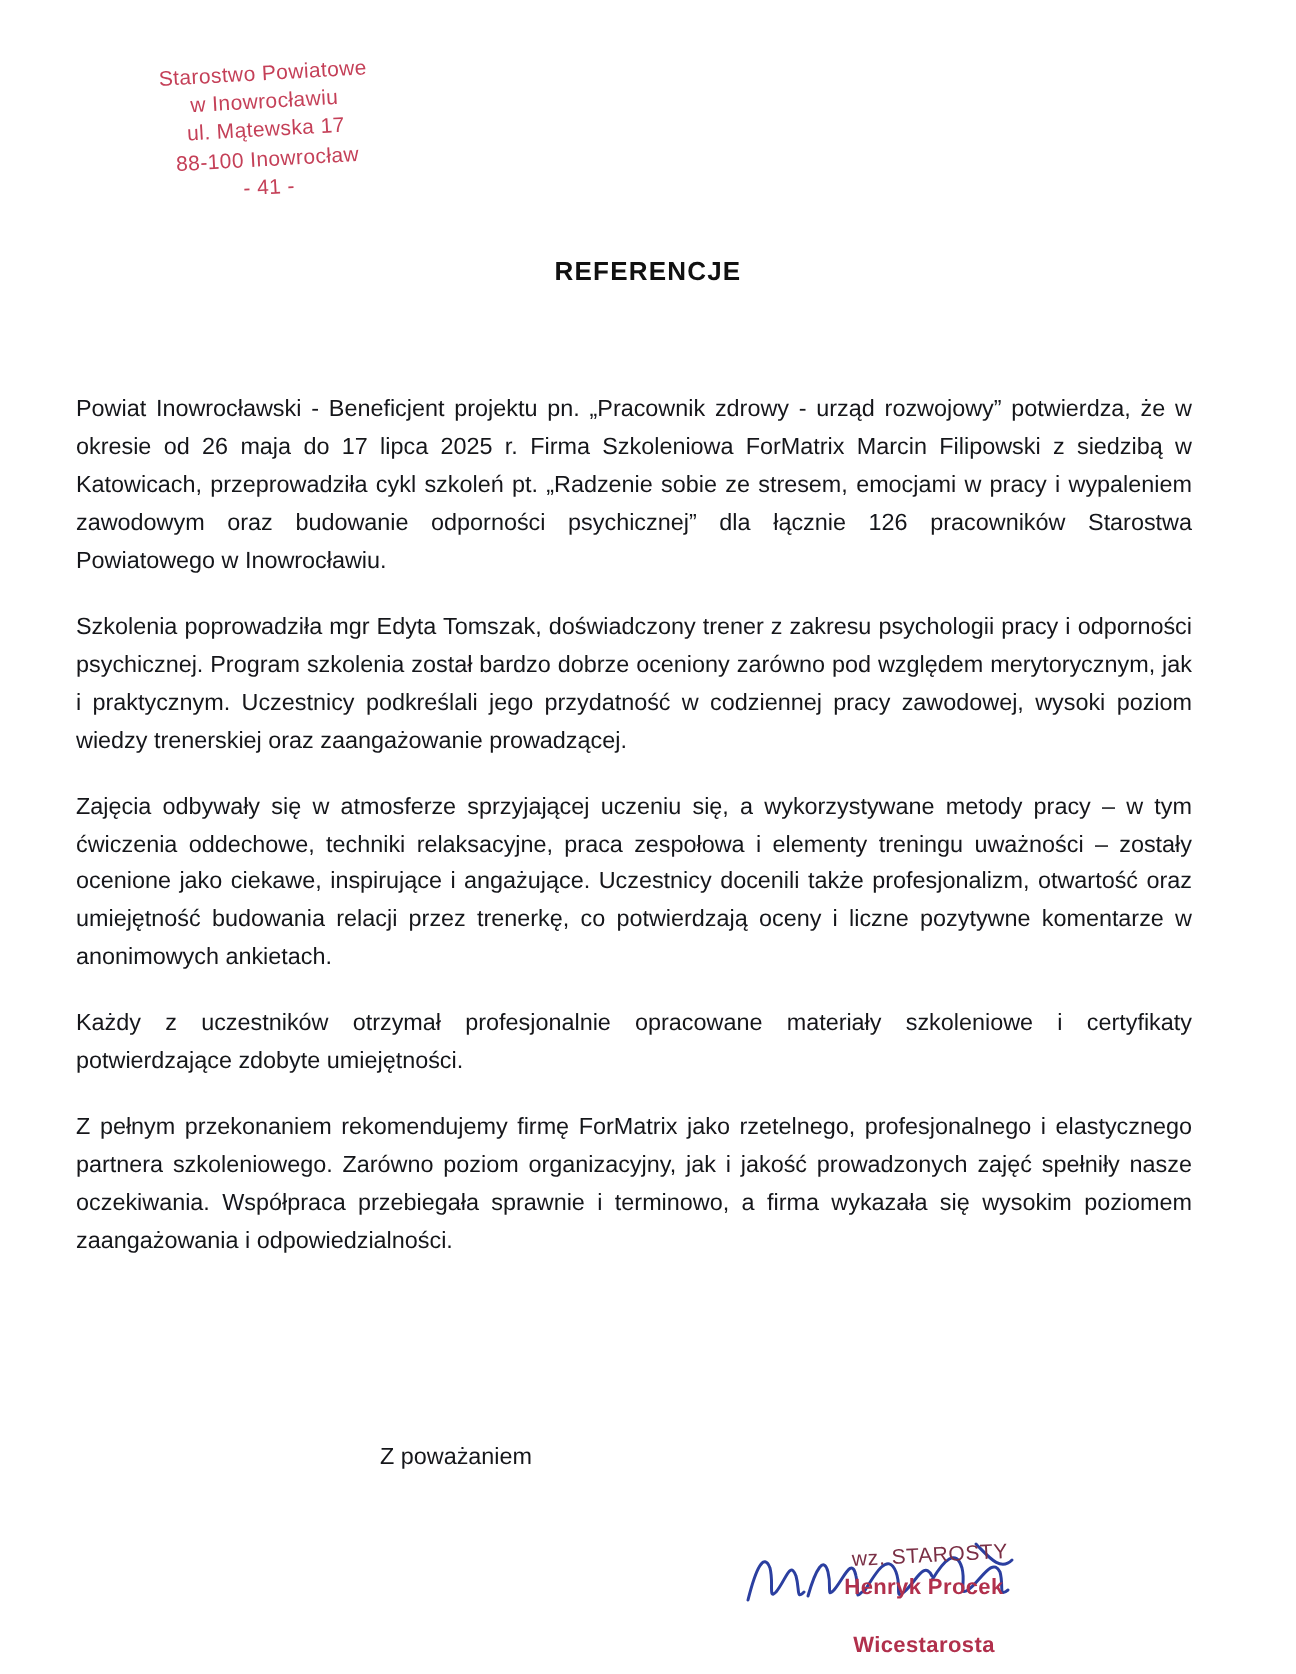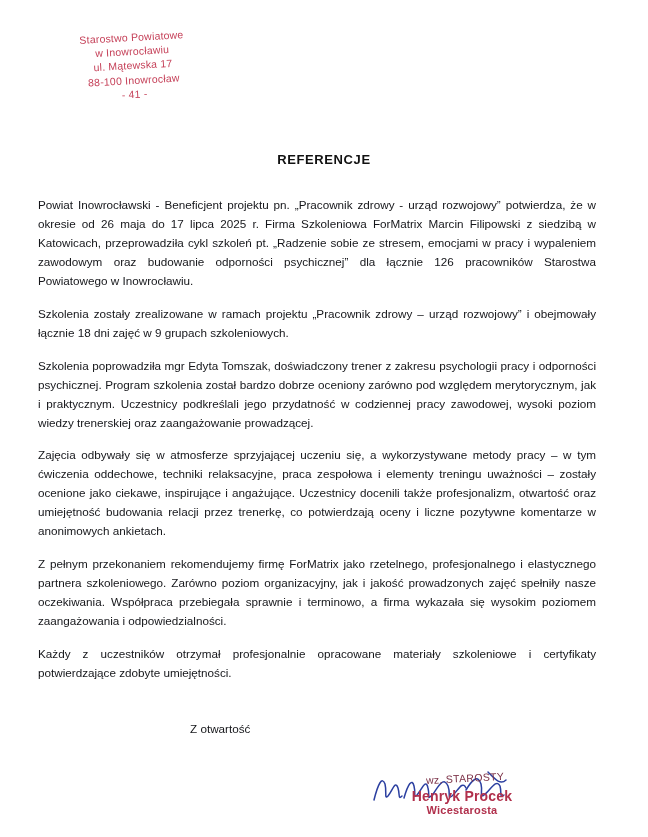--- a/index.html
+++ b/index.html
@@ -44,21 +44,21 @@
     font-size: 12.5px;
     font-family: "Liberation Sans", sans-serif;
     color: #111;
   }
 
   
   .title {
     position: absolute;
     left: 0;
     right: 0;
-    top: 152px;
+    top: 128px;
     text-align: center;
     font-family: "Liberation Sans", sans-serif;
     font-weight: bold;
     font-size: 13px;
     letter-spacing: 0.6px;
     color: #111;
   }
 
   
   .body {
@@ -98,33 +98,33 @@
   .sig-wz {
     font-family: "Liberation Sans", sans-serif;
     font-size: 10.5px;
     color: #7a2f45;
     transform: rotate(-3deg);
     margin-left: 6px;
     letter-spacing: 0.3px;
   }
   .sig-name {
     font-family: "Liberation Sans", sans-serif;
-    font-size: 14px;
+    font-size: 11px;
     font-weight: bold;
     color: #b1304c;
     letter-spacing: 0.2px;
     margin-top: 4px;
   }
   .sig-role {
     font-family: "Liberation Sans", sans-serif;
     font-size: 11px;
     font-weight: bold;
     color: #b1304c;
     letter-spacing: 0.2px;
-    margin-top: 0;
+    margin-top: 17px;
   }
   
   .scribble {
     position: absolute;
     left: 368px;
     top: 766px;
     width: 150px;
     height: 46px;
     pointer-events: none;
   }
@@ -141,28 +141,27 @@
     <div>ul. Mątewska 17</div>
     <div>88-100 Inowrocław</div>
     <div>- 41 -</div>
   </div>
 
 
   <div class="title">REFERENCJE</div>
 
   <div class="body">
     <p class="para">Powiat Inowrocławski - Beneficjent projektu pn. „Pracownik zdrowy - urząd rozwojowy”  potwierdza, że w okresie od 26 maja do 17 lipca 2025 r. Firma Szkoleniowa ForMatrix Marcin Filipowski z siedzibą w Katowicach, przeprowadziła cykl szkoleń pt. „Radzenie sobie ze stresem, emocjami w pracy i wypaleniem zawodowym oraz budowanie odporności psychicznej” dla łącznie 126 pracowników Starostwa Powiatowego w Inowrocławiu.</p>
-    <p class="para">Szkolenia zostały zrealizowane w ramach projektu „Pracownik zdrowy – urząd rozwojowy” i obejmowały łącznie 18 dni zajęć w 9 grupach szkoleniowych.</p>
     <p class="para">Szkolenia poprowadziła mgr Edyta Tomszak, doświadczony trener z zakresu psychologii pracy i odporności psychicznej. Program szkolenia został bardzo dobrze oceniony zarówno pod względem merytorycznym, jak i praktycznym. Uczestnicy podkreślali jego przydatność w codziennej pracy zawodowej, wysoki poziom wiedzy trenerskiej oraz zaangażowanie prowadzącej.</p>
     <p class="para">Zajęcia odbywały się w atmosferze sprzyjającej uczeniu się, a wykorzystywane metody pracy – w tym ćwiczenia oddechowe, techniki relaksacyjne, praca zespołowa i elementy treningu uważności – zostały ocenione jako ciekawe, inspirujące i angażujące. Uczestnicy docenili także profesjonalizm, otwartość oraz umiejętność budowania relacji przez trenerkę, co potwierdzają oceny i liczne pozytywne komentarze w anonimowych ankietach.</p>
+    <p class="para">Każdy z uczestników otrzymał profesjonalnie opracowane materiały szkoleniowe i certyfikaty potwierdzające zdobyte umiejętności.</p>
     <p class="para">Z pełnym przekonaniem rekomendujemy firmę ForMatrix jako rzetelnego, profesjonalnego i elastycznego partnera szkoleniowego. Zarówno poziom organizacyjny, jak i jakość prowadzonych zajęć spełniły nasze oczekiwania. Współpraca przebiegała sprawnie i terminowo, a firma wykazała się wysokim poziomem zaangażowania i odpowiedzialności.</p>
-    <p class="para">Każdy z uczestników otrzymał profesjonalnie opracowane materiały szkoleniowe i certyfikaty potwierdzające zdobyte umiejętności.</p>
   </div>
 
-  <div class="signoff">Z otwartość</div>
+  <div class="signoff">Z poważaniem</div>
 
   <div class="scribble">
     <svg width="150" height="46" viewBox="0 0 150 46" xmlns="http://www.w3.org/2000/svg">
       <g fill="none" stroke="#2b3fa0" stroke-width="1.5" stroke-linecap="round">
         <path d="M6 34 C10 18, 14 10, 17 18 C19 26, 16 34, 20 30 C25 24, 27 14, 30 22 C32 29, 30 34, 34 30"></path>
         <path d="M36 32 C40 18, 44 12, 46 20 C48 28, 45 33, 49 29 C54 23, 58 12, 60 22 C62 30, 59 34, 63 30"></path>
         <path d="M64 30 C70 20, 76 10, 80 20 C83 28, 79 34, 84 30 C90 25, 94 14, 98 22"></path>
         <path d="M98 24 C104 14, 110 8, 113 18 C115 26, 111 32, 116 29 C122 25, 128 12, 132 20 C134 27, 131 33, 136 29"></path>
         <path d="M120 6 C126 12, 132 20, 138 14"></path>
       </g>

